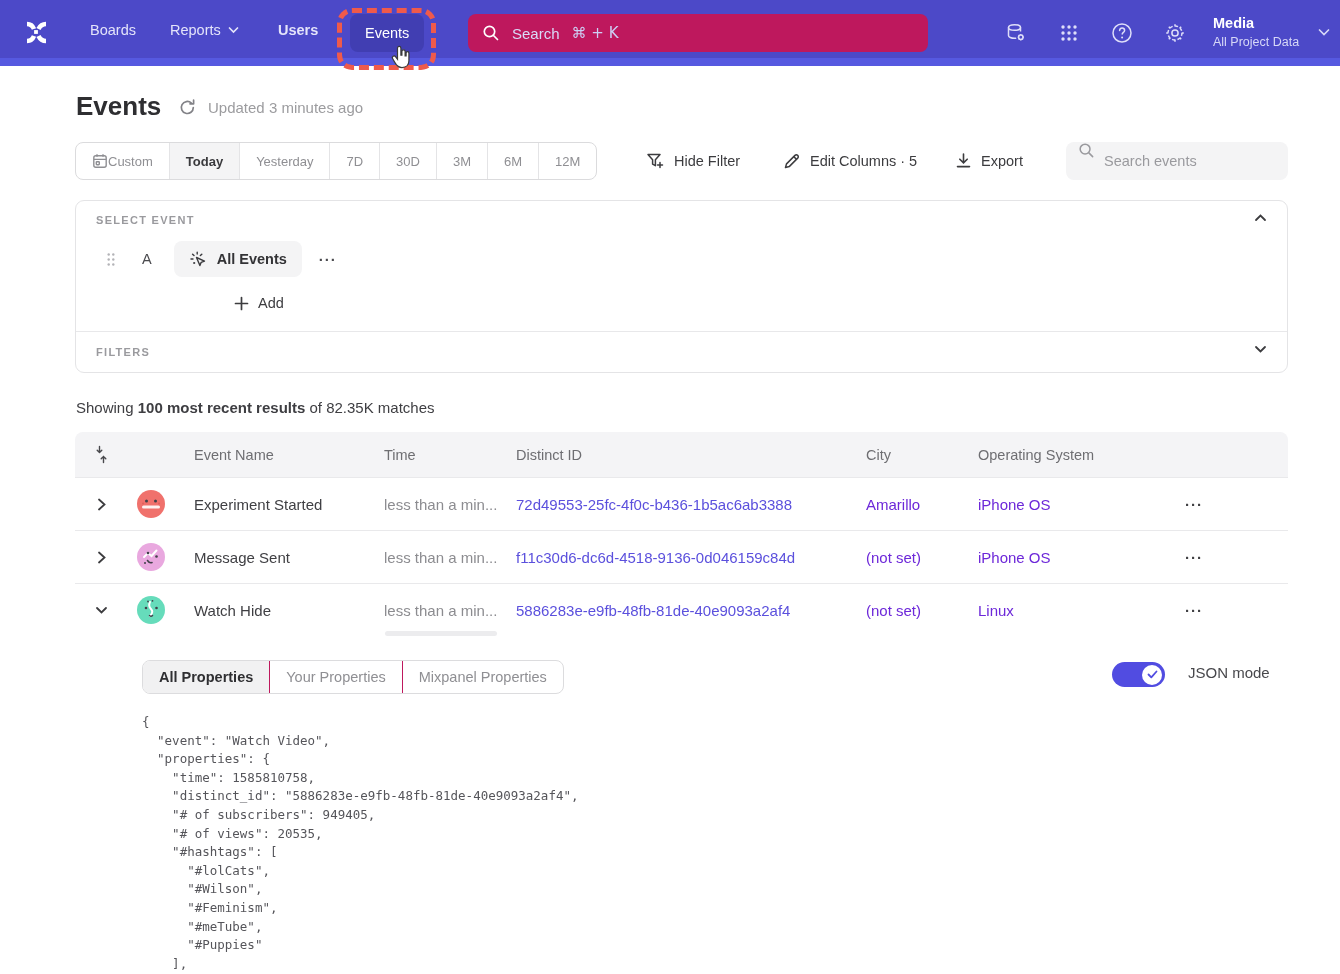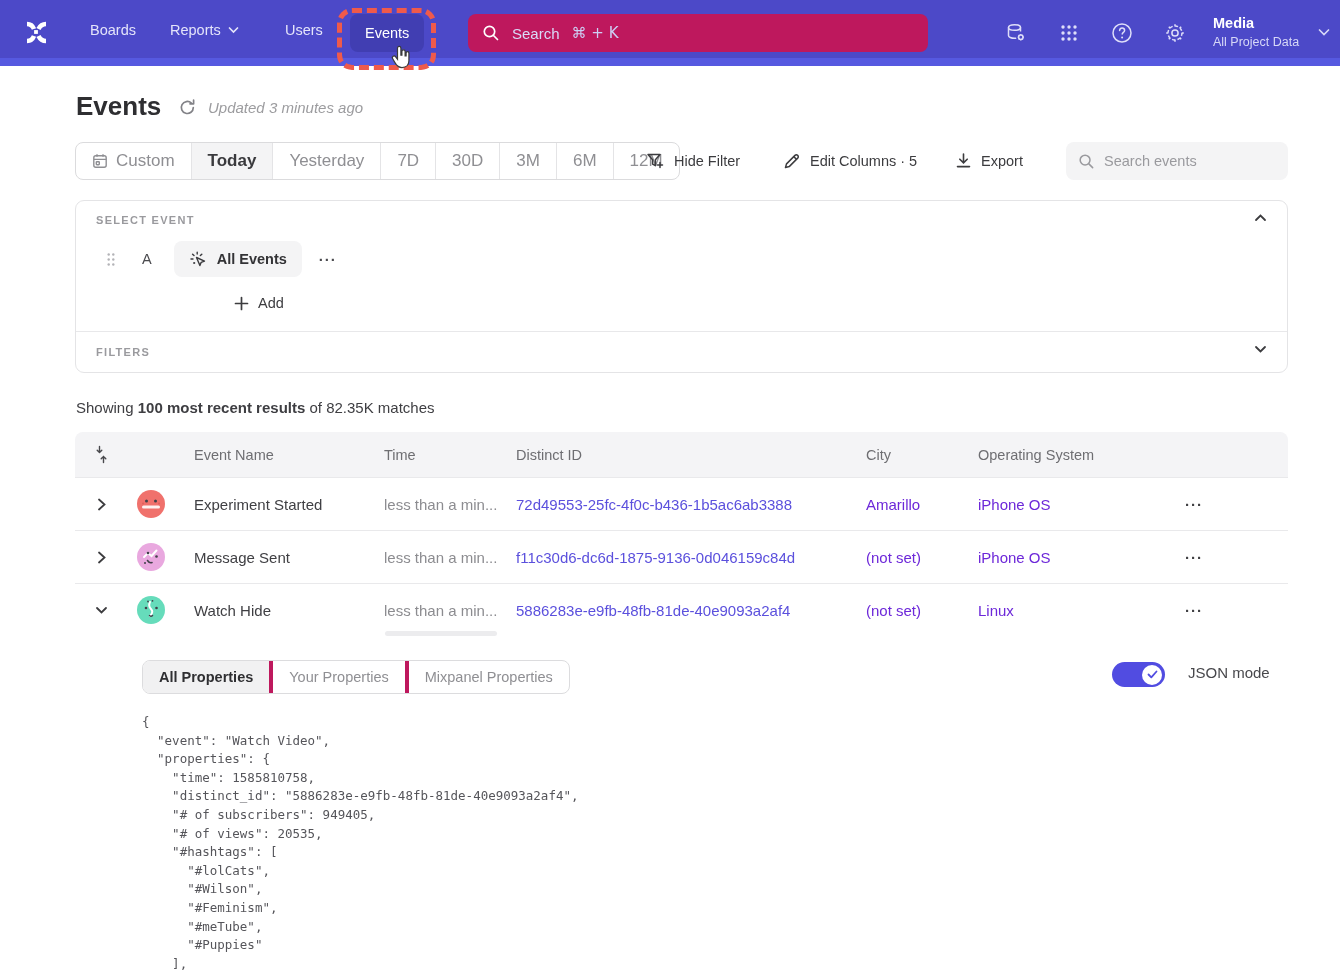--- a/index.html
+++ b/index.html
@@ -5,49 +5,49 @@
   * { margin:0; padding:0; box-sizing:border-box; }
   html,body { width:1340px; height:974px; overflow:hidden; background:#fff;
     font-family:"Liberation Sans", sans-serif; }
   .page { position:relative; width:1340px; height:974px; }
 
   
   .nav { position:absolute; left:0; top:0; width:1340px; height:66px; background:#4C49C8; }
   .nav::after { content:""; position:absolute; left:0; bottom:0; width:100%; height:8px; background:#5659E0; }
   .nav-logo { position:absolute; left:18px; top:14px; width:36px; height:36px; }
   .nav-item { position:absolute; top:22px; font-size:14.5px; font-weight:500; color:#E4E4FA; cursor:pointer; display:flex; align-items:center; gap:7px; }
-  .nav-item.boards { left:90px; } .nav-item.reports { left:170px; } .nav-item.users { left:285px; }
+  .nav-item.boards { left:90px; } .nav-item.reports { left:170px; } .nav-item.users { left:278px;font-weight:bold; }
   .nav-events { position:absolute; left:350px; top:14px; height:38px; padding:0 15px; display:flex; align-items:center;
     background:#413EB2; border-radius:8px; color:#fff; font-size:14.5px; font-weight:500; z-index:2; }
   .annotation { position:absolute; left:337px; top:8px; width:99px; height:62px; border:5px dashed #EF5A4B; border-radius:15px; z-index:5; pointer-events:none; }
   .cursor { position:absolute; left:388px; top:44px; z-index:6; pointer-events:none; }
   .nav-search { position:absolute; left:468px; top:14px; width:460px; height:38px; background:#be185d; border-radius:8px;
     display:flex; align-items:center; padding:0 14px; gap:12px; }
   .nav-search .s-label { color:#D9DAF8; font-size:15px; }
   .nav-search .s-short { color:#CDCFF4; font-size:15px; font-family:"DejaVu Sans", sans-serif; }
   .nav-ico { position:absolute; top:21px; width:24px; height:24px; cursor:pointer; }
   .project { position:absolute; left:1213px; top:13px; cursor:pointer; }
   .project .p-name { color:#fff; font-size:14.5px; font-weight:700; line-height:20px; }
   .project .p-sub { color:#D7D8F7; font-size:12.5px; line-height:18px; }
   .project-chev { position:absolute; left:1318px; top:28px; }
 
   
   .page-title { position:absolute; left:76px; top:91px; font-size:26px; font-weight:700; color:#2E2E31; }
   .refresh-btn { position:absolute; left:178px; top:98px; cursor:pointer; }
-  .updated { position:absolute; left:208px; top:99px; font-size:15px; color:#9C9C9F;font-style:italic; }
+  .updated { position:absolute; left:208px; top:99px; font-size:15px; color:#9C9C9F; }
 
   
   .seg { position:absolute; left:75px; top:142px; height:38px; display:flex; border:1px solid #DBDBDD; border-radius:8px; background:#fff; overflow:hidden; }
-  .seg-item { display:flex; align-items:center; gap:8px; padding:0 16px; font-size:17px; color:#8F8F93; border-right:1px solid #E4E4E6; cursor:pointer; white-space:nowrap; }
+  .seg-item { display:flex; align-items:center; padding:0 16px; font-size:13px; color:#8F8F93; border-right:1px solid #E4E4E6; cursor:pointer; white-space:nowrap; }
   .seg-item:last-child { border-right:none; }
   .seg-item.active { background:#F4F4F5; color:#3A3A3D; font-weight:700; }
   .tool-btn { position:absolute; top:142px; height:38px; display:flex; align-items:center; gap:9px; font-size:14.5px; color:#3C3C3F; font-weight:500; cursor:pointer; }
   .tool-hide { left:646px; } .tool-edit { left:783px; } .tool-export { left:955px; }
   .search-events { position:absolute; left:1066px; top:142px; width:222px; height:38px; background:#F4F4F5; border-radius:8px;
-    display:flex; align-items:center; padding:0 12px; gap:9px; }
+    display:flex; padding:0 12px; gap:9px; }
   .search-events input { border:none; outline:none; background:transparent; font-size:14.5px; color:#3a3a3a; width:160px; font-family:"Liberation Sans",sans-serif; }
   .search-events input::placeholder { color:#9A9A9E; }
 
   
   .card { position:absolute; left:75px; top:200px; width:1213px; height:173px; border:1px solid #E4E4E6; border-radius:9px; background:#fff; }
   .sec-label { font-size:11px; font-weight:700; letter-spacing:1.3px; color:#9A9A9E; }
   .se-label { position:absolute; left:20px; top:13px; }
   .se-collapse { position:absolute; right:20px; top:12px; cursor:pointer; }
   .ev-row { position:absolute; left:30px; top:40px; height:36px; display:flex; align-items:center; }
   .drag { margin-right:26px; cursor:grab; }
@@ -77,21 +77,21 @@
   .c-id { color:#5B50DD; cursor:pointer; }
   .c-city, .c-os { color:#6d28d9; }
   .row-chev { display:flex; justify-content:center; cursor:pointer; }
   .avatar { width:28px; height:28px; border-radius:50%; margin-left:9px; display:flex; align-items:center; justify-content:center; }
   .row-menu { padding-left:33px; font-size:15px; font-weight:700; color:#3F3F43; letter-spacing:1px; cursor:pointer; }
   .scroll-hint { position:absolute; left:310px; top:199px; width:112px; height:5px; border-radius:3px; background:#ECECEE; }
 
   
   .detail { position:relative; height:340px; background:#fff; }
   .tabs { position:absolute; left:67px; top:24px; display:flex; border:1px solid #DCDCDE; border-radius:8px; overflow:hidden; background:#fff; }
-  .tab { padding:8px 16px; font-size:14.5px; color:#8F8F93; border-right:4px solid #be185d; cursor:pointer; white-space:nowrap; }
+  .tab { padding:8px 16px; font-size:14.5px; color:#8F8F93; border-right:1px solid #be185d; cursor:pointer; white-space:nowrap; }
   .tab:last-child { border-right:none; }
   .tab.active { background:#F1F1F2; color:#2F2F32; font-weight:700; }
   .toggle { position:absolute; left:1037px; top:26px; width:53px; height:25px; border-radius:13px; background:#514CE1; cursor:pointer; }
   .toggle .knob { position:absolute; right:3px; top:2.5px; width:20px; height:20px; border-radius:50%; background:#fff; display:flex; align-items:center; justify-content:center; }
   .toggle-label { position:absolute; left:1113px; top:28px; font-size:15px; font-weight:500; color:#48484C; }
   .json-pre { position:absolute; left:67px; top:77px; font-family:"DejaVu Sans Mono", monospace; font-size:12.5px; line-height:18.6px; color:#55555A; white-space:pre; }
 </style>
 </head>
 <body>
 
@@ -342,21 +342,21 @@
               <path d="M7 14l4-4 3.5 3 5-5.5" stroke="#fff" stroke-width="2" fill="none" stroke-linecap="round"></path>
               <circle cx="11" cy="10" r="1.3" fill="#41414a"></circle>
               <circle cx="19.5" cy="13.5" r="1.3" fill="#41414a"></circle>
               <path d="M10.5 17.5q2 3 4.5 2" stroke="#41414a" stroke-width="1.6" fill="none" stroke-linecap="round"></path>
               <circle cx="8" cy="20" r="1" fill="#41414a"></circle>
             </svg>
       </div>
         </div>
       <div class="cell c-event">Message Sent</div>
       <div class="cell c-time">less than a min...</div>
-      <div class="cell c-id">f11c30d6-dc6d-1875-9136-0d046159c84d</div>
+      <div class="cell c-id">f11c30d6-dc6d-4518-9136-0d046159c84d</div>
       <div class="cell c-city">(not set)</div>
       <div class="cell c-os">iPhone OS</div>
       <div class="row-menu">···</div>
     </div>
 
     <div class="t-grid t-row">
       <div class="row-chev">
           <svg width="13" height="9" viewBox="0 0 13 9">
             <path d="M2 2l4.5 4.5L11 2" stroke="#3C3C3F" stroke-width="1.8" fill="none" stroke-linecap="round"></path>
           </svg>

